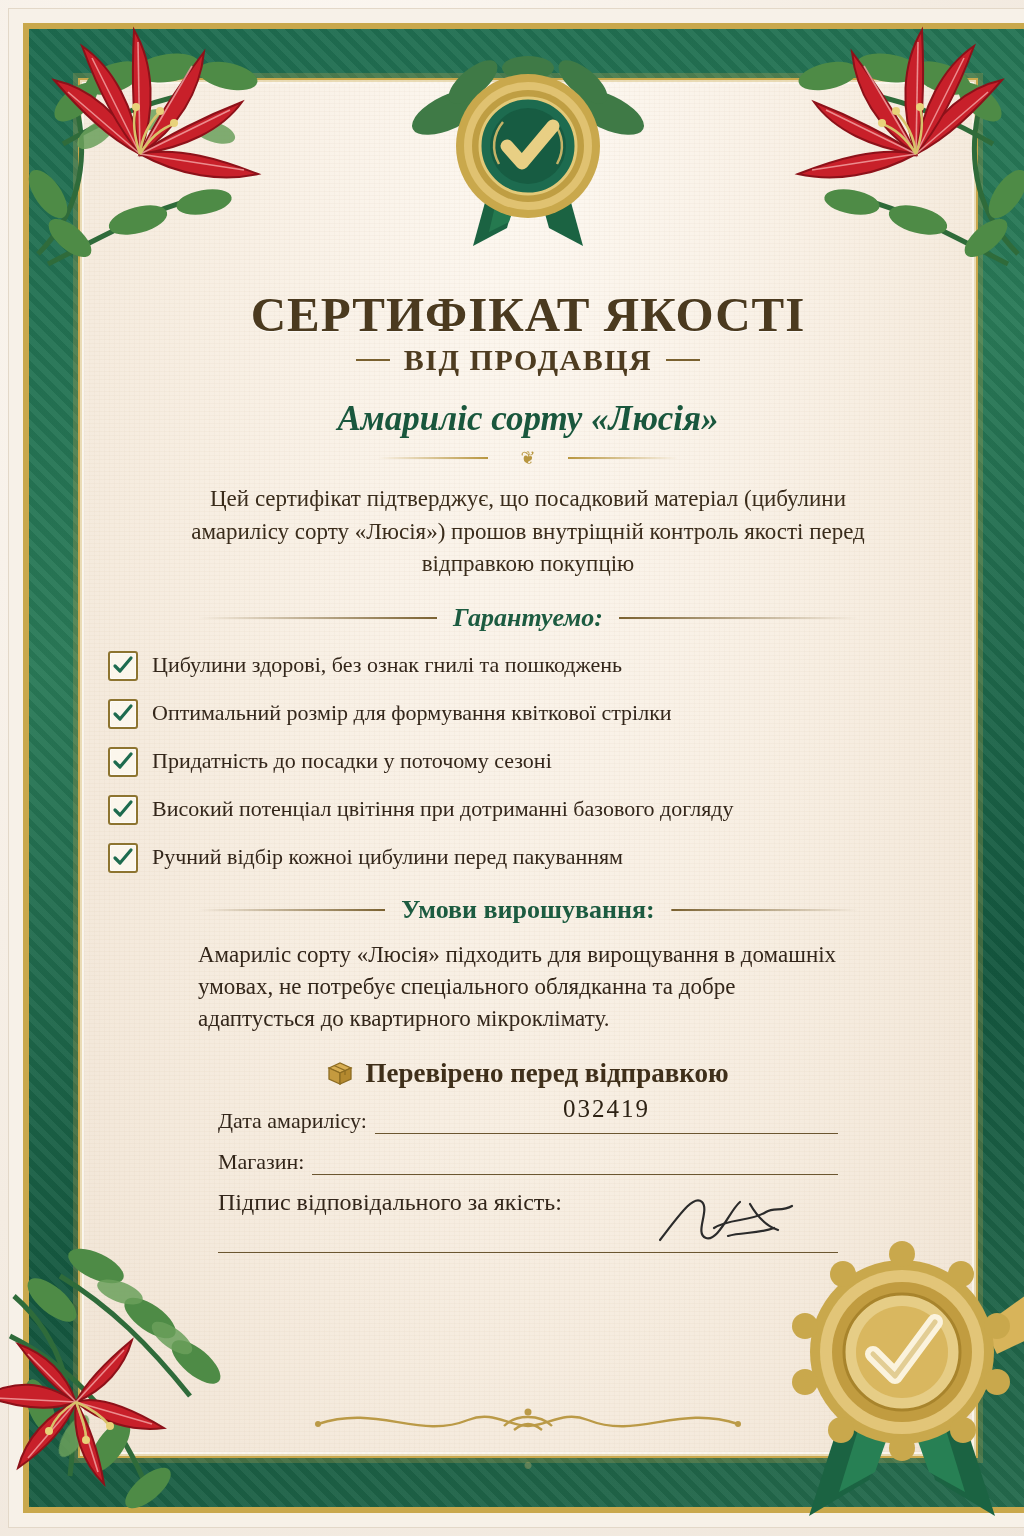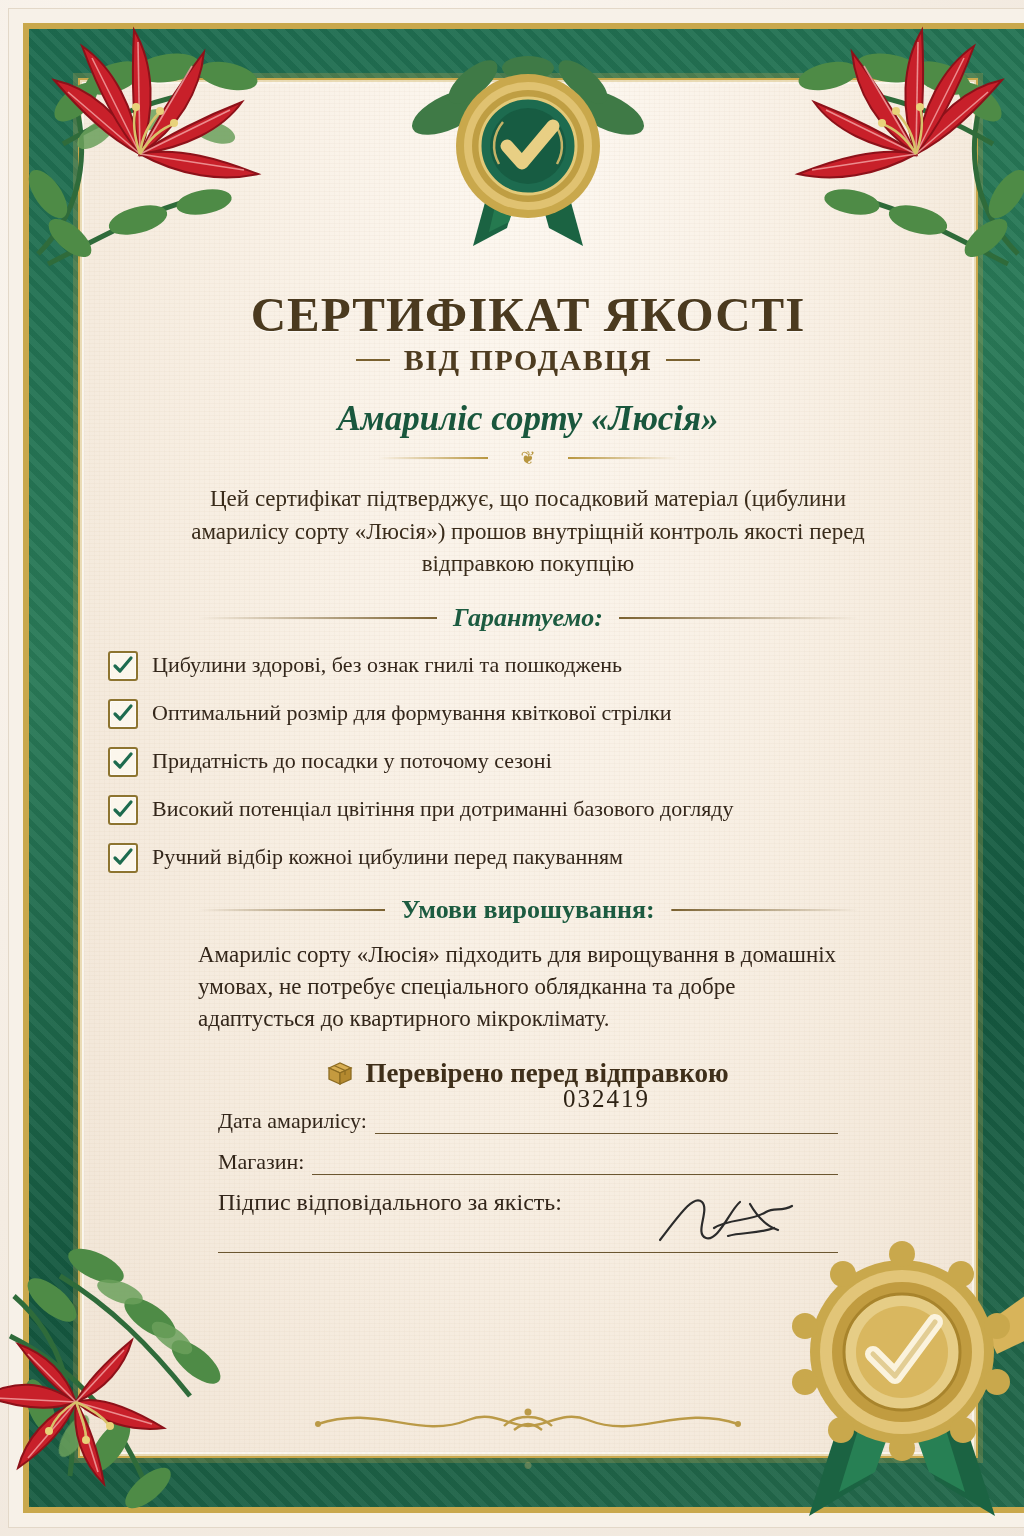--- a/index.html
+++ b/index.html
@@ -238,21 +238,21 @@
   .field .line {
     flex: 1;
     border-bottom: 1.5px solid #6b5630;
     height: 26px;
     position: relative;
   }
   .field .line .val {
     position: absolute;
     left: 50%;
     transform: translateX(-50%);
-    bottom: 20px;
+    bottom: 10px;
     font-size: 25px;
     letter-spacing: 2px;
     color: #2d2214;
   }
   .sign-label { font-size: 24px; color: #33261a; }
   .sign-line {
     margin-top: 34px;
     border-bottom: 1.5px solid #6b5630;
     height: 2px;
     position: relative;

